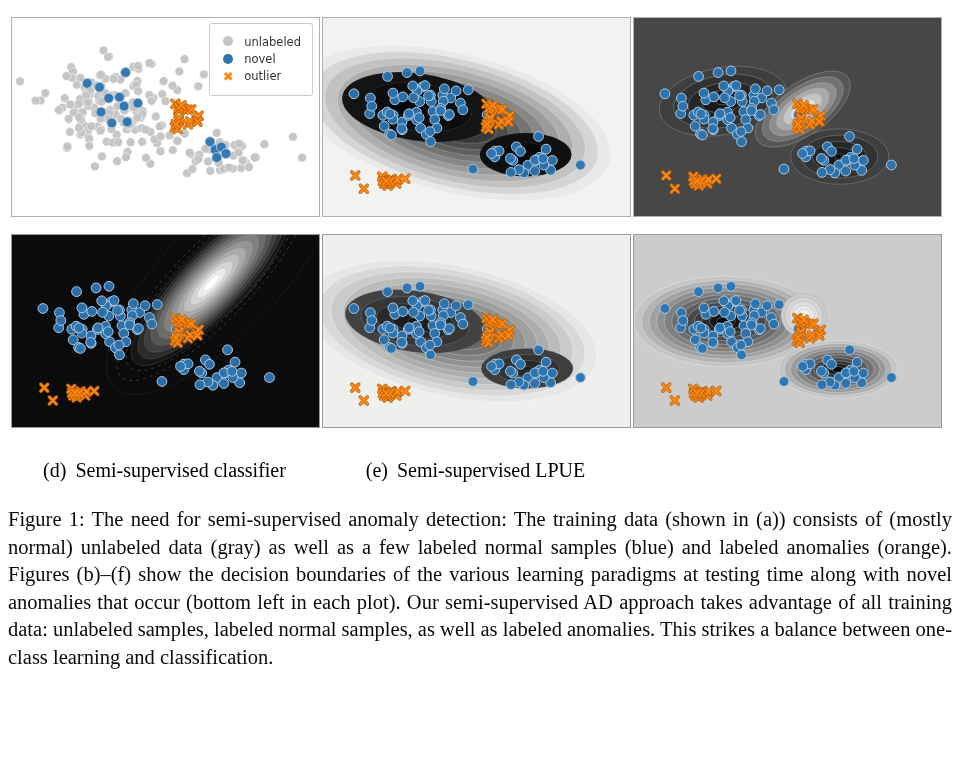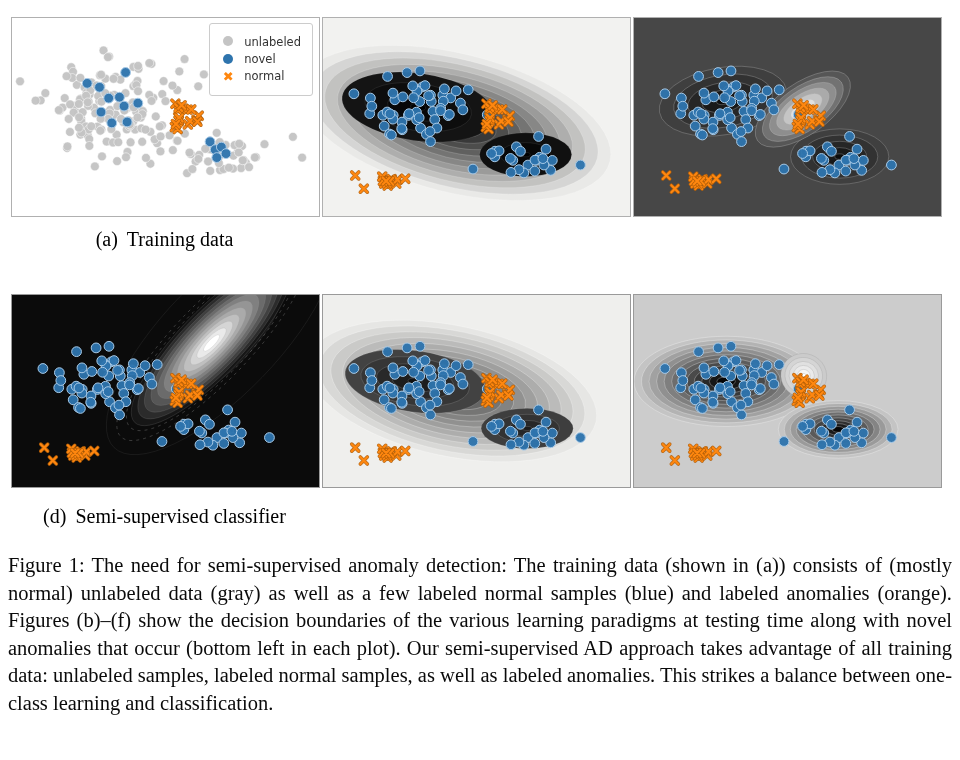--- a/index.html
+++ b/index.html
@@ -14,21 +14,21 @@
 
   
   .grid{display:grid;grid-template-columns:repeat(3,307px);column-gap:4px;margin:17px 0 0 11px;}
   .cell{display:flex;flex-direction:column;}
   .panel{position:relative;box-sizing:border-box;}
   .panel svg{display:block;}
   .row1 .panel svg{border:1.2px solid #b0b0b0;}
   .row2 .panel svg{border:1.2px solid #9a9a9a;}
   .panel-caption{text-align:center;font-size:20px;color:#000;}
   .row1 .panel-caption{margin:11px 0 26px;}
-  .row2 .panel-caption{margin:17px 0 0;}
+  .row2 .panel-caption{margin:31px 0 0;}
   .panel-caption .tag{margin-right:9px;}
 
   
   .legend{position:absolute;top:6px;right:5px;background:rgba(255,255,255,0.96);border:1px solid #cccccc;border-radius:3px;padding:7px 11px 7px 9px;font-family:"DejaVu Sans","Liberation Sans",sans-serif;font-size:11.5px;color:#333;line-height:1;}
   .legend-item{display:flex;align-items:center;margin:5px 0;}
   .lg-marker{display:inline-block;width:18px;text-align:center;margin-right:7px;}
   .lg-dot{display:inline-block;width:10px;height:10px;border-radius:50%;}
   .lg-x{font-size:13px;font-weight:bold;line-height:10px;}
 
   
@@ -298,26 +298,23 @@
           <div class="legend-item">
             <span class="lg-marker"><span class="lg-dot" style="background: rgb(196, 196, 196);"></span></span>
             <span>unlabeled</span>
           </div>
           <div class="legend-item">
             <span class="lg-marker"><span class="lg-dot" style="background: rgb(46, 116, 173);"></span></span>
             <span>novel</span>
           </div>
           <div class="legend-item">
             <span class="lg-marker lg-x" style="color: rgb(255, 135, 15);">✖</span>
-            <span>normal</span>
+            <span>outlier</span>
           </div>
         </div>
-      </div>
-      <div class="panel-caption">
-        <span class="tag">(a)</span><span>Training data</span>
       </div>
     </div>
     <div class="cell">
       <div class="panel">
           <svg viewBox="0 0 307 198" width="307" height="198">
             <rect x="0" y="0" width="307" height="198" fill="#f2f2f0"></rect>
             <ellipse cx="132.01" cy="104.94000000000001" rx="159.64000000000001" ry="69.3" transform="rotate(14 132.01 104.94000000000001)" fill="rgb(233,233,231)" stroke="rgba(255,255,255,0.25)" stroke-width="0.7"></ellipse>
             <ellipse cx="132.01" cy="104.94000000000001" rx="146.57854545454546" ry="63.63" transform="rotate(14 132.01 104.94000000000001)" fill="rgb(213,213,212)" stroke="rgba(255,255,255,0.25)" stroke-width="0.7"></ellipse>
             <ellipse cx="132.01" cy="104.94000000000001" rx="133.51709090909094" ry="57.96" transform="rotate(14 132.01 104.94000000000001)" fill="rgb(194,194,192)" stroke="rgba(255,255,255,0.25)" stroke-width="0.7"></ellipse>
             <ellipse cx="132.01" cy="104.94000000000001" rx="120.45563636363637" ry="52.29" transform="rotate(14 132.01 104.94000000000001)" fill="rgb(174,174,173)" stroke="rgba(255,255,255,0.25)" stroke-width="0.7"></ellipse>
@@ -989,20 +986,23 @@
             <path d="M 59.63998001256595 154.51306468155732 L 66.63998001256596 161.51306468155732 M 59.63998001256595 161.51306468155732 L 66.63998001256596 154.51306468155732" stroke="#b55f08" stroke-width="3.6" fill="none" stroke-linecap="round" opacity="0.9"></path>
             <path d="M 59.63998001256595 154.51306468155732 L 66.63998001256596 161.51306468155732 M 59.63998001256595 161.51306468155732 L 66.63998001256596 154.51306468155732" stroke="#ff870f" stroke-width="2.1" fill="none" stroke-linecap="round"></path>
             <path d="M 28.735 149.14000000000001 L 35.735 156.14000000000001 M 28.735 156.14000000000001 L 35.735 149.14000000000001" stroke="#b55f08" stroke-width="3.6" fill="none" stroke-linecap="round" opacity="0.9"></path>
             <path d="M 28.735 149.14000000000001 L 35.735 156.14000000000001 M 28.735 156.14000000000001 L 35.735 149.14000000000001" stroke="#ff870f" stroke-width="2.1" fill="none" stroke-linecap="round"></path>
             <path d="M 37.331 162.004 L 44.331 169.004 M 37.331 169.004 L 44.331 162.004" stroke="#b55f08" stroke-width="3.6" fill="none" stroke-linecap="round" opacity="0.9"></path>
             <path d="M 37.331 162.004 L 44.331 169.004 M 37.331 169.004 L 44.331 162.004" stroke="#ff870f" stroke-width="2.1" fill="none" stroke-linecap="round"></path>
             <path d="M 78.77600000000001 152.404 L 85.77600000000001 159.404 M 78.77600000000001 159.404 L 85.77600000000001 152.404" stroke="#b55f08" stroke-width="3.6" fill="none" stroke-linecap="round" opacity="0.9"></path>
             <path d="M 78.77600000000001 152.404 L 85.77600000000001 159.404 M 78.77600000000001 159.404 L 85.77600000000001 152.404" stroke="#ff870f" stroke-width="2.1" fill="none" stroke-linecap="round"></path>
           </svg>
         </div>
+      <div class="panel-caption">
+        <span class="tag">(e)</span><span>Semi-supervised LPUE</span>
+      </div>
     </div>
     <div class="cell">
       <div class="panel">
           <svg viewBox="0 0 307 192" width="307" height="192">
             <rect x="0" y="0" width="307" height="192" fill="#cccccc"></rect>
             <ellipse cx="92.1" cy="86.4" rx="92.1" ry="45.12" transform="rotate(0 92.1 86.4)" fill="rgb(196,196,196)" stroke="rgba(255,255,255,0.4)" stroke-width="0.7"></ellipse>
             <ellipse cx="92.1" cy="86.4" rx="84.56454545454545" ry="41.428363636363635" transform="rotate(0 92.1 86.4)" fill="rgb(179,179,179)" stroke="rgba(255,255,255,0.4)" stroke-width="0.7"></ellipse>
             <ellipse cx="92.1" cy="86.4" rx="77.02909090909091" ry="37.73672727272727" transform="rotate(0 92.1 86.4)" fill="rgb(161,161,161)" stroke="rgba(255,255,255,0.4)" stroke-width="0.7"></ellipse>
             <ellipse cx="92.1" cy="86.4" rx="69.49363636363636" ry="34.04509090909091" transform="rotate(0 92.1 86.4)" fill="rgb(144,144,144)" stroke="rgba(255,255,255,0.4)" stroke-width="0.7"></ellipse>
             <ellipse cx="92.1" cy="86.4" rx="61.958181818181814" ry="30.353454545454543" transform="rotate(0 92.1 86.4)" fill="rgb(127,127,127)" stroke="rgba(255,255,255,0.4)" stroke-width="0.7"></ellipse>

